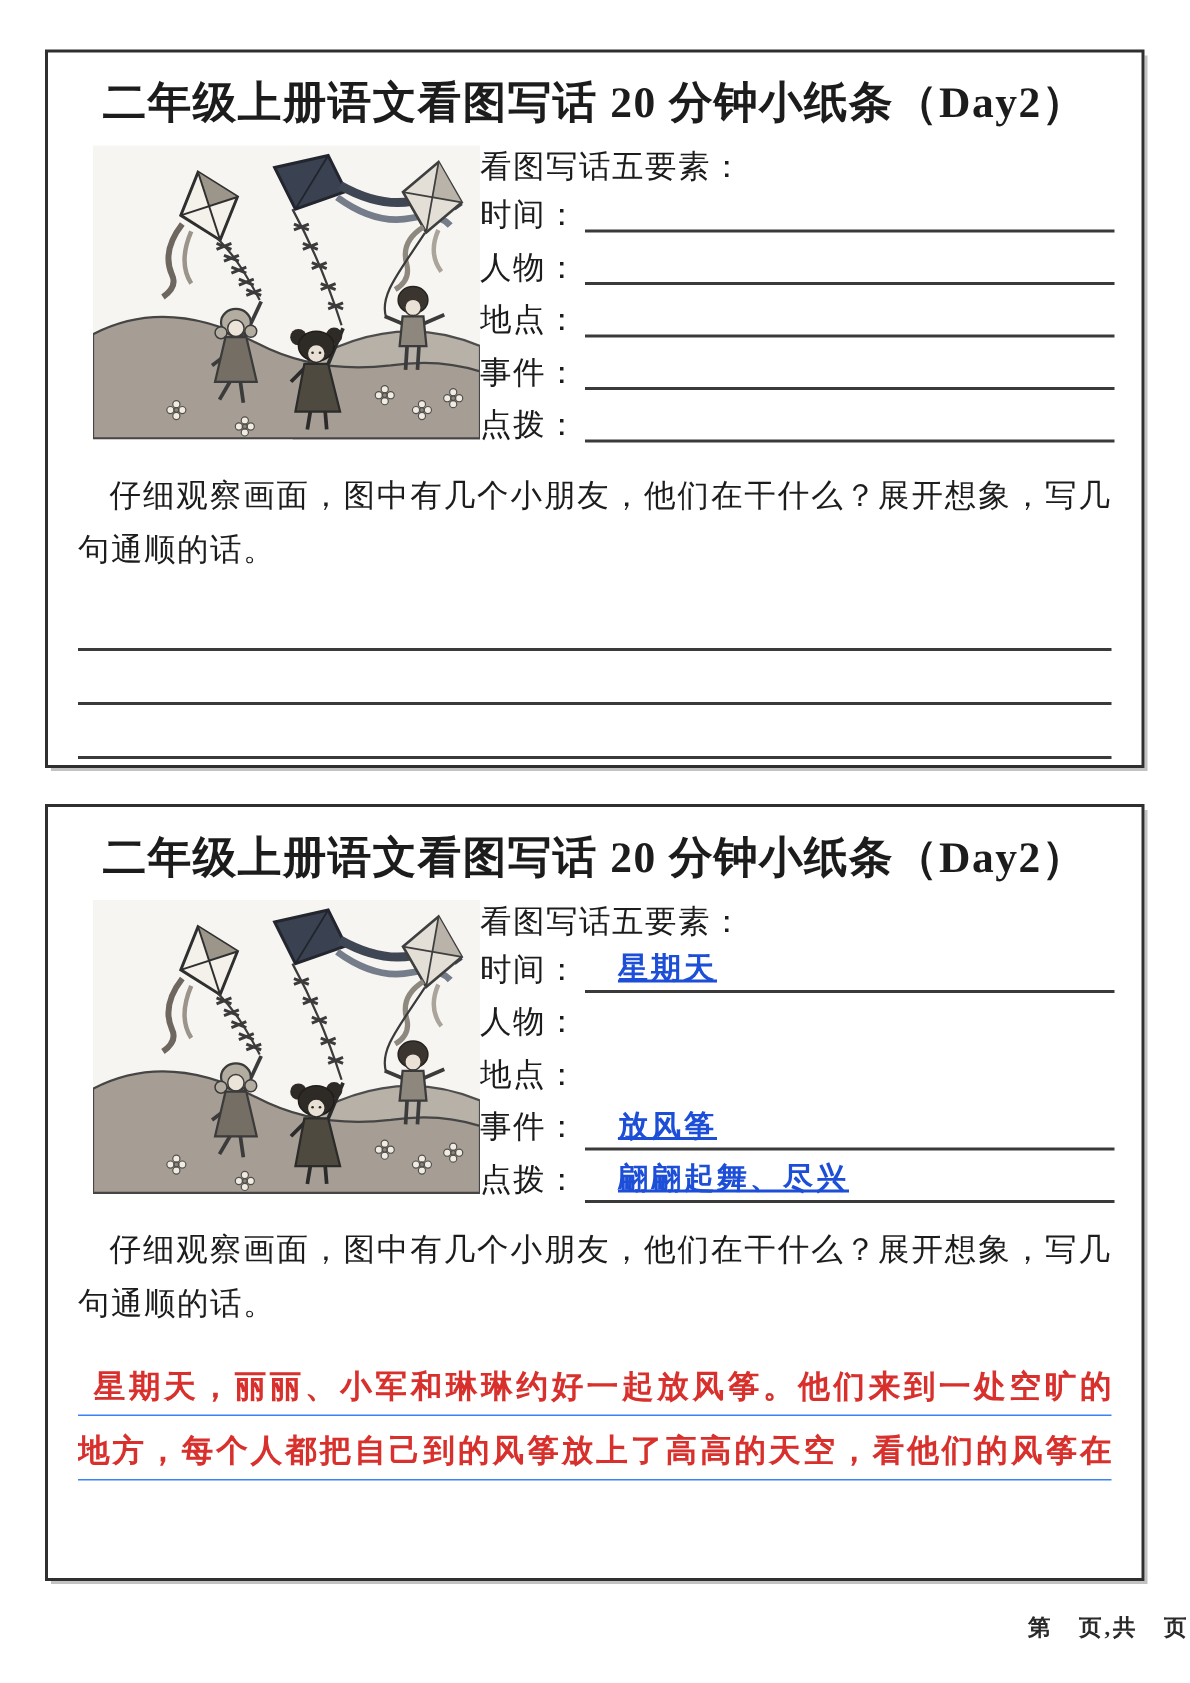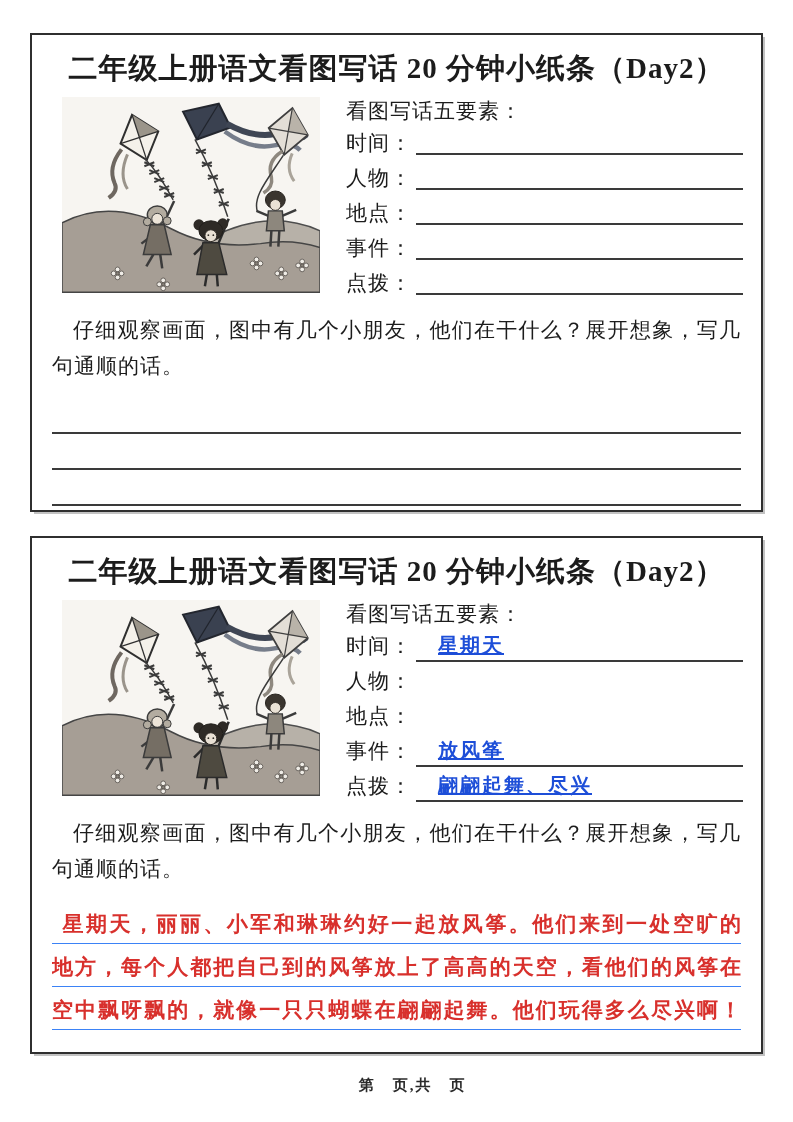--- a/index.html
+++ b/index.html
@@ -16,21 +16,21 @@
   }
   #card-blank{margin-top:33px;height:479px;}
   #card-answered{margin-top:24px;height:518px;}
   .card-title{
     font-size:29px;font-weight:700;text-align:center;
     margin:8px 0 8px 0;letter-spacing:1px;white-space:nowrap;
   }
   .content-row{display:flex;align-items:flex-start;}
   .illus-wrap{width:258px;height:196px;flex:none;margin-left:12px;background:#f7f5f1;}
   .illus-wrap svg{display:block;width:100%;height:100%;}
-  .form-col{flex:1;margin-left:26px;}
+  .form-col{flex:1;}
   .form-heading{font-size:21px;padding:0 0 4px 0;letter-spacing:1px;}
   .field-row{display:flex;align-items:flex-start;height:35px;font-size:21px;}
   .field-label{white-space:nowrap;letter-spacing:1px;}
   .field-line{
     flex:1;margin-left:4px;border-bottom:2px solid #3a3a3a;
     padding:0 2px 1px 22px;min-height:26px;box-sizing:border-box;
   }
   .field-value{color:#1d4ed8;font-size:20px;font-weight:700;letter-spacing:2px;text-decoration:underline;}
   .instruction{
     font-size:21px;line-height:36px;margin:8px 2px 0 2px;
@@ -38,21 +38,21 @@
   }
   .ruled{margin:14px 2px 0 2px;}
   .ruled-line{height:34px;border-bottom:2px solid #3a3a3a;}
   .answer-line{
     height:42px;border-bottom:1px solid #3b82f6;
     font-size:21px;line-height:46px;color:#d8302c;font-weight:700;
     text-align:justify;text-align-last:justify;overflow:hidden;
   }
   .answer-line:first-child{text-indent:0.5em;}
   .page-footer{
-    text-align:center;font-size:15px;font-weight:700;margin-top:22px;
+    text-align:right;font-size:15px;font-weight:700;margin-top:22px;
     letter-spacing:2px;color:#2a2a2a;padding-left:32px;
   }
 </style>
 </head>
 <body>
 
 <svg width="0" height="0" style="position:absolute" aria-hidden="true">
   <defs>
     <g id="kite-scene">
       <rect x="0" y="0" width="260" height="196" fill="#f7f5f1"></rect>
@@ -239,17 +239,16 @@
       <div class="field-row">
         <span class="field-label">点拨：</span>
         <span class="field-line"><span class="field-value">翩翩起舞、尽兴</span></span>
       </div>
     </div>
   </div>
   <div class="instruction">仔细观察画面，图中有几个小朋友，他们在干什么？展开想象，写几句通顺的话。</div>
   <div class="ruled">
     <div class="answer-line">星期天，丽丽、小军和琳琳约好一起放风筝。他们来到一处空旷的</div>
     <div class="answer-line">地方，每个人都把自己到的风筝放上了高高的天空，看他们的风筝在</div>
-    <div class="answer-line">空中飘呀飘的，就像一只只蝴蝶在翩翩起舞。他们玩得多么尽兴啊！</div>
   </div>
 </div>
 
 <div class="page-footer">第　页,共　页</div>
 
 </body></html>

